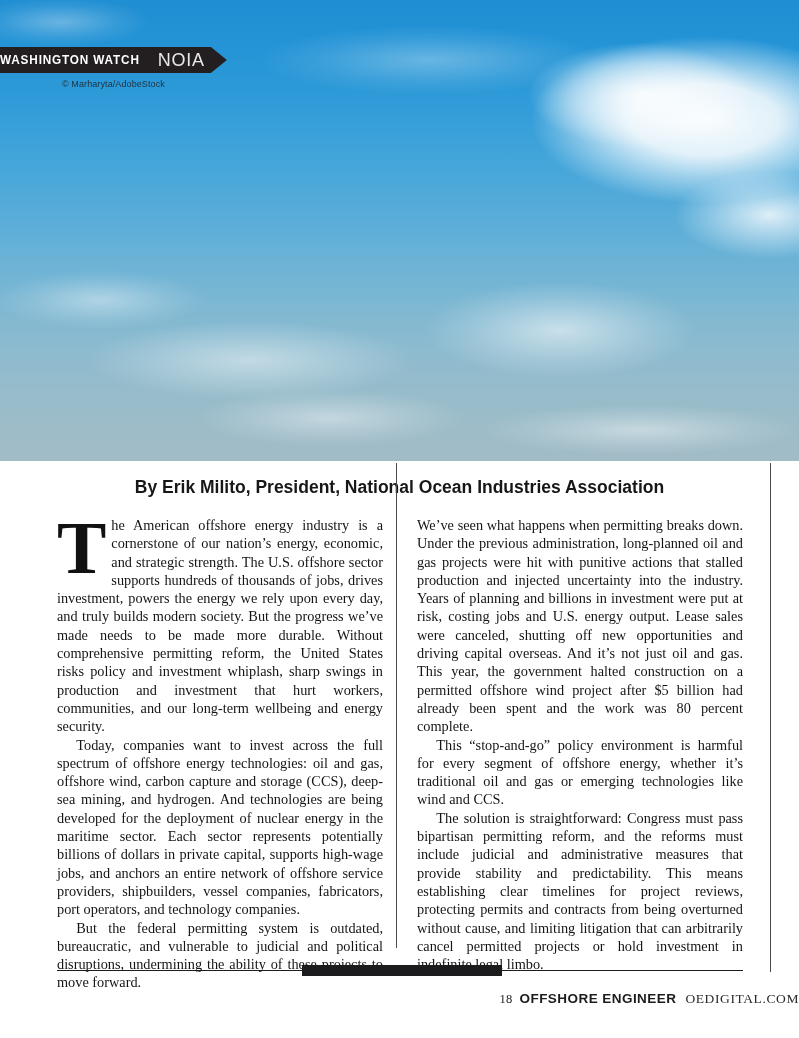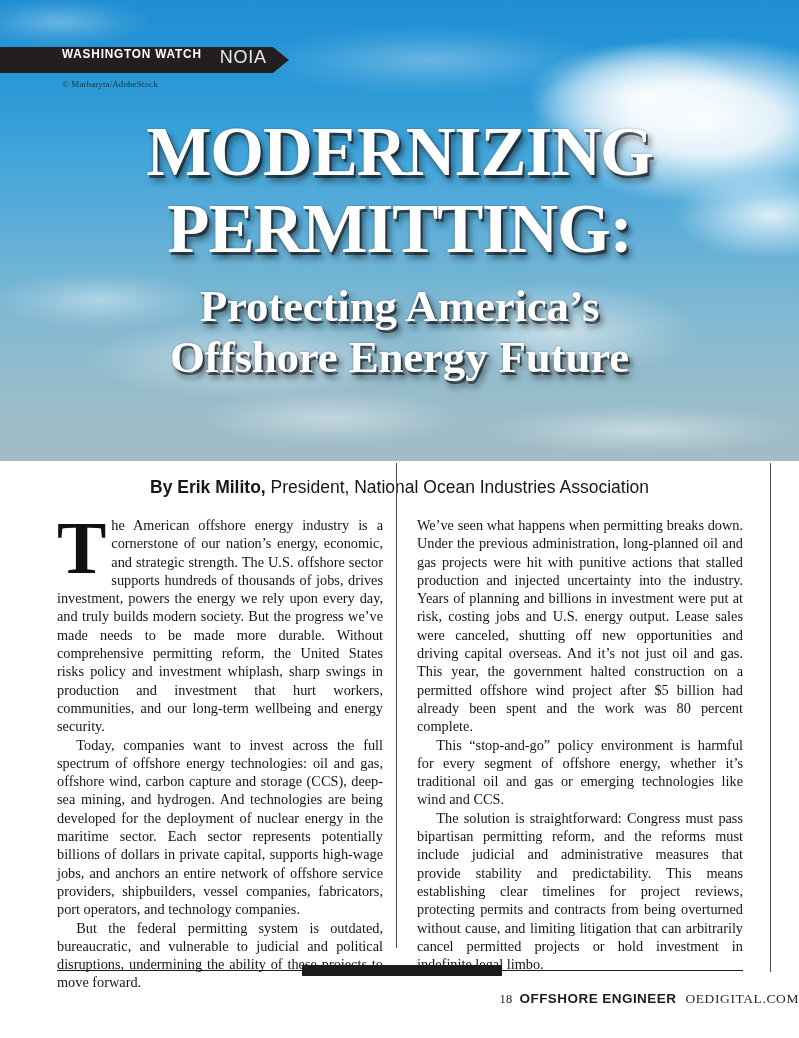--- a/index.html
+++ b/index.html
@@ -62,21 +62,21 @@
         #a2bcc6 100%);
   }
 
   
   .kicker {
     position: absolute;
     left: 0;
     top: 47px;
     height: 26px;
     display: flex;
-    padding-left: 62px;
+    align-items: center;
     padding-right: 22px;
     background: #231f20;
     color: #ffffff;
     font-family: "Liberation Sans", sans-serif;
     -webkit-clip-path: polygon(0 0, calc(100% - 16px) 0, 100% 50%, calc(100% - 16px) 100%, 0 100%);
     clip-path: polygon(0 0, calc(100% - 16px) 0, 100% 50%, calc(100% - 16px) 100%, 0 100%);
   }
   .kicker-main {
     font-weight: 700;
     font-size: 12.5px;
@@ -92,21 +92,21 @@
     letter-spacing: 0.8px;
     margin-left: 9px;
     color: #e9e9e9;
     white-space: nowrap;
   }
 
   .credit {
     position: absolute;
     left: 62px;
     top: 79px;
-    font-family: Liberation Serif, serif;
+    font-family: Liberation Sans, sans-serif;
     font-size: 9px;
     letter-spacing: 0.1px;
     color: #1b1b1b;
     opacity: 0.82;
     white-space: nowrap;
   }
 
   
   .headline-block {
     position: absolute;
@@ -138,21 +138,21 @@
     left: 0;
     top: 477px;
     width: 799px;
     text-align: center;
     font-family: "Liberation Sans", sans-serif;
     font-size: 17.5px;
     color: #17171a;
     white-space: nowrap;
   }
   .byline .b-bold { font-weight: 700; text-align: center; }
-  .byline .b-reg  { font-weight: 400; text-align: center; }
+  .byline .b-reg  { font-weight: 700; text-align: center; }
 
   
   .cols {
     position: absolute;
     left: 57px;
     top: 516px;
     width: 686px;
     display: flex;
     gap: 34px;
   }
@@ -263,26 +263,20 @@
   <div class="hero">
     <div class="sky"></div>
 
     <div class="kicker">
       <span class="kicker-main">WASHINGTON WATCH</span>
       <span class="kicker-sub">NOIA</span>
     </div>
 
     <div class="credit">© Marharyta/AdobeStock</div>
 
-    <div class="headline-block">
-      <div class="hl-line hl-1">MODERNIZING</div>
-      <div class="hl-line hl-2">PERMITTING:</div>
-      <div class="hl-line hl-3">Protecting America’s</div>
-      <div class="hl-line hl-4">Offshore Energy Future</div>
-    </div>
   </div>
 
   <div class="byline">
     <span class="b-bold">By Erik Milito,</span><span class="b-reg"> President, National Ocean Industries Association</span>
   </div>
 
   <div class="col-rule"></div>
   <div class="page-rule"></div>
 
   <div class="cols">

